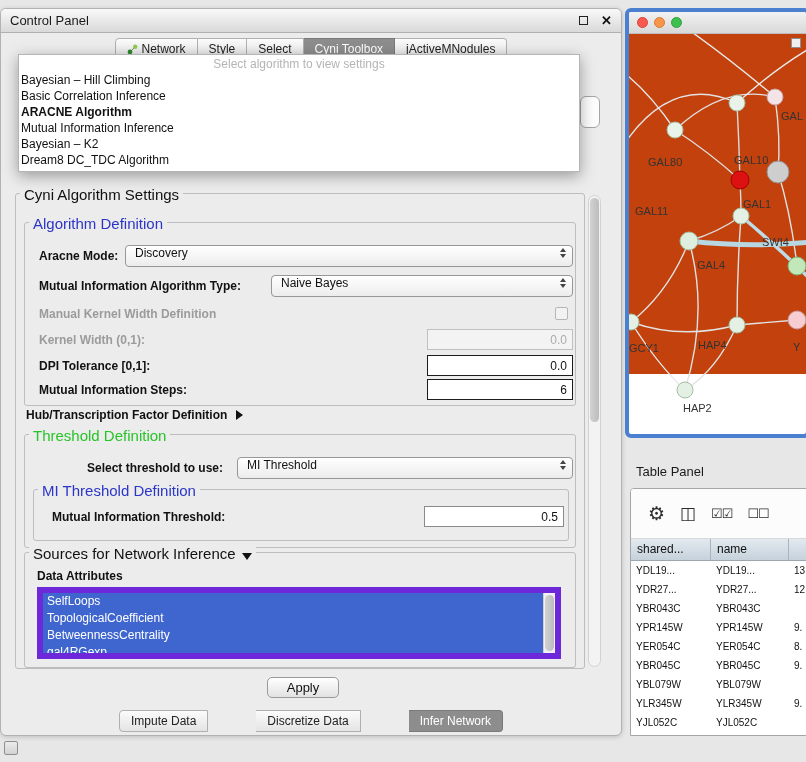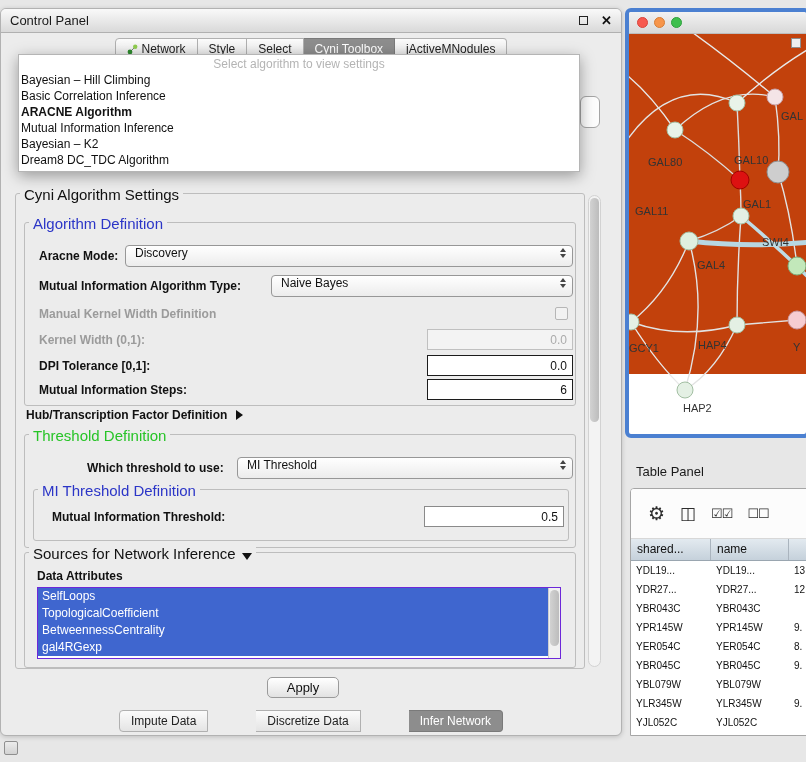--- a/index.html
+++ b/index.html
@@ -50,21 +50,21 @@
   .field{position:absolute;height:21px;border:1px solid #8a8a8a;background:#fff;font-size:12px;text-align:right;padding:0 5px;font-family:"Liberation Sans",sans-serif;color:#111;}
   .field.strong{border:1.5px solid #1c1c1c;}
   .field.gray{background:#f3f3f3;color:#ababab;border-color:#c0c0c0;}
   .cb{position:absolute;width:13px;height:13px;border:1px solid #b6b6b6;background:#f2f2f2;border-radius:2px;}
 
   .hub-row{position:absolute;left:10px;top:214px;display:flex;align-items:center;}
   .tri-right{display:inline-block;width:0;height:0;border-top:5px solid transparent;border-bottom:5px solid transparent;border-left:7px solid #111;margin-left:9px;}
   .tri-down{display:inline-block;width:0;height:0;border-left:5px solid transparent;border-right:5px solid transparent;border-top:7px solid #111;margin-left:6px;vertical-align:-1px;}
 
   .attr-label{left:12px;top:16px;}
-  .attr-list{position:absolute;left:12px;top:34px;width:524px;height:72px;background:#fff;border:1px solid #6d28d9;overflow:hidden;}
+  .attr-list{position:absolute;left:12px;top:34px;width:524px;height:72px;background:#fff;border:6px solid #6d28d9;overflow:hidden;}
   #attr-rows{width:512px;}
   .attr-item{height:17px;line-height:17px;background:#3f66cf;color:#fff;padding-left:4px;font-size:12px;overflow:hidden;white-space:nowrap;}
   .list-sb{position:absolute;right:0;top:0;width:12px;height:100%;background:#f1f1f1;border-left:1px solid #cfcfcf;}
   .list-sb .vthumb{top:2px;height:56px;}
 
   .vscroll{position:absolute;background:#f3f3f3;border:1px solid #d2d2d2;border-radius:7px;}
   .main-sb{left:587px;top:186px;width:13px;height:472px;}
   .vthumb{position:absolute;left:1px;right:1px;background:linear-gradient(90deg,#d2d2d2,#bcbcbc);border-radius:6px;}
   .main-sb .vthumb{top:2px;height:224px;}
 
@@ -175,21 +175,21 @@
       </div>
 
       <div class="hub-row">
         <span class="lbl b" style="position:static">Hub/Transcription Factor Definition</span>
         <span class="tri-right"></span>
       </div>
 
       <div class="group thresh">
         <span class="gtitle green">Threshold Definition</span>
 
-        <span class="lbl b" style="left:62px;top:26px">Which threshold to use:</span>
+        <span class="lbl b" style="left:62px;top:26px">Select threshold to use:</span>
         <div class="combo" style="left:212px;top:22px;width:336px">
           <span>MI Threshold</span>
           <span class="spin"></span>
         </div>
 
         <div class="group mi-inner">
           <span class="gtitle blue">MI Threshold Definition</span>
           <span class="lbl b" style="left:18px;top:20px">Mutual Information Threshold:</span>
           <input class="field" style="left: 390px; top: 16px; width: 140px;" readonly="" value="0.5">
         </div>

